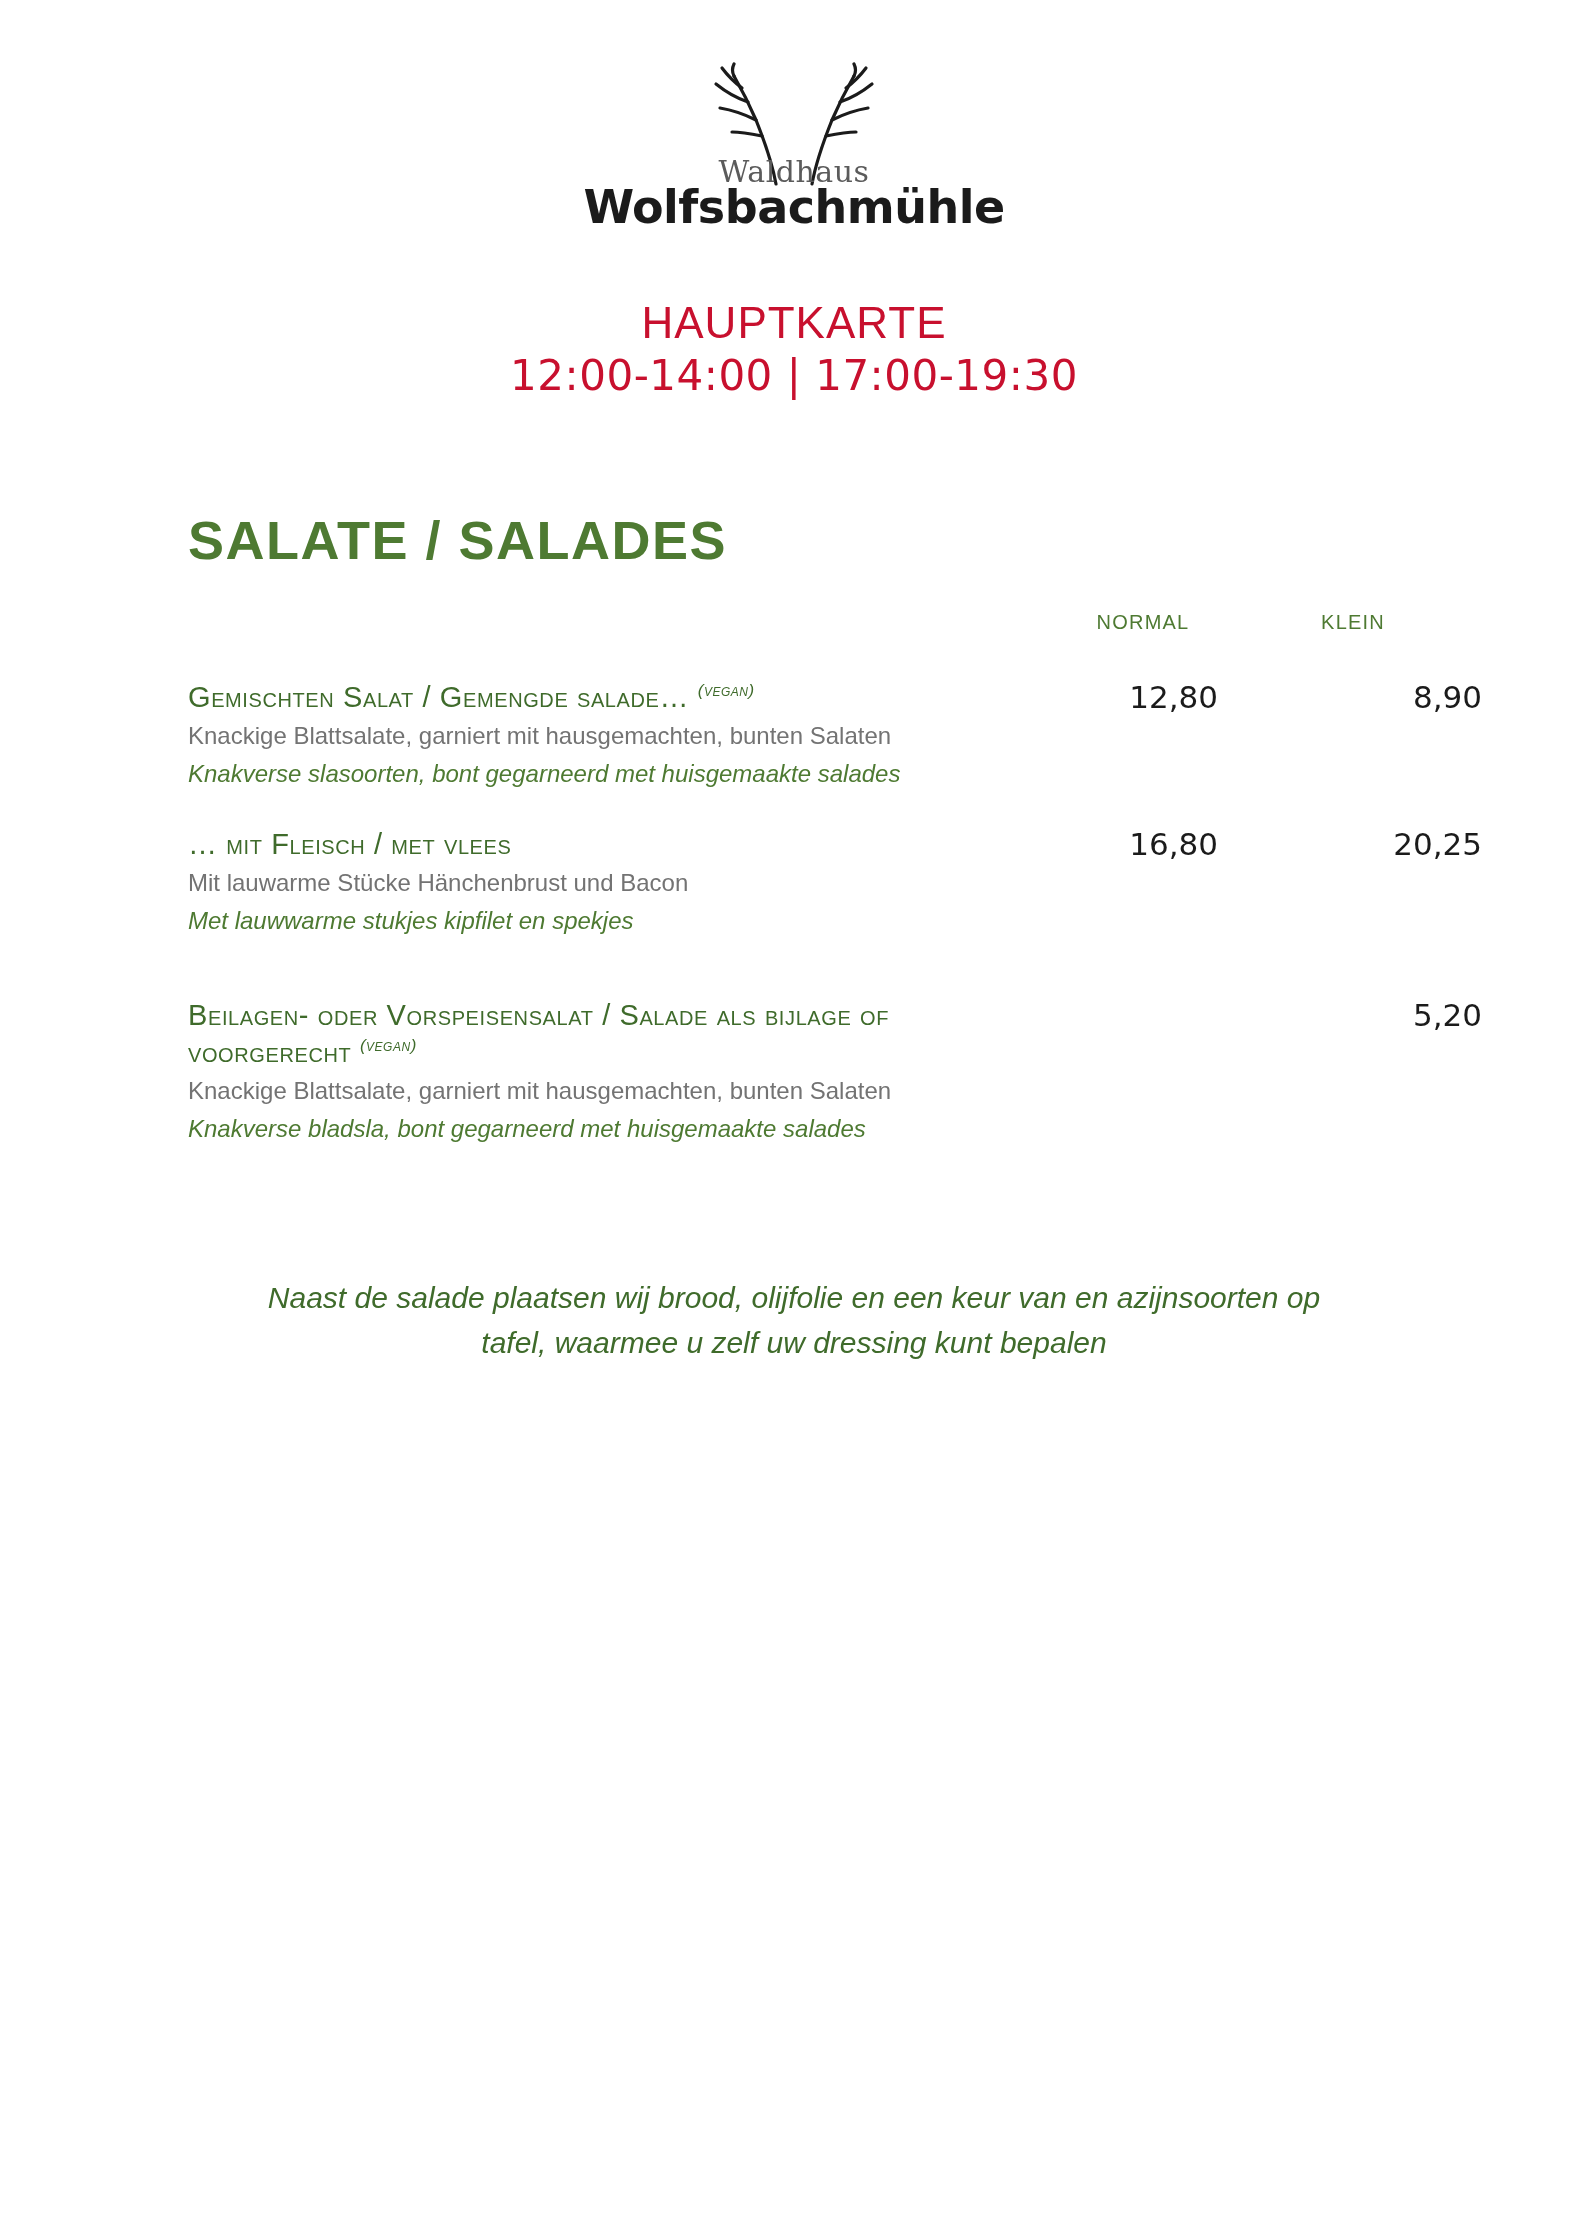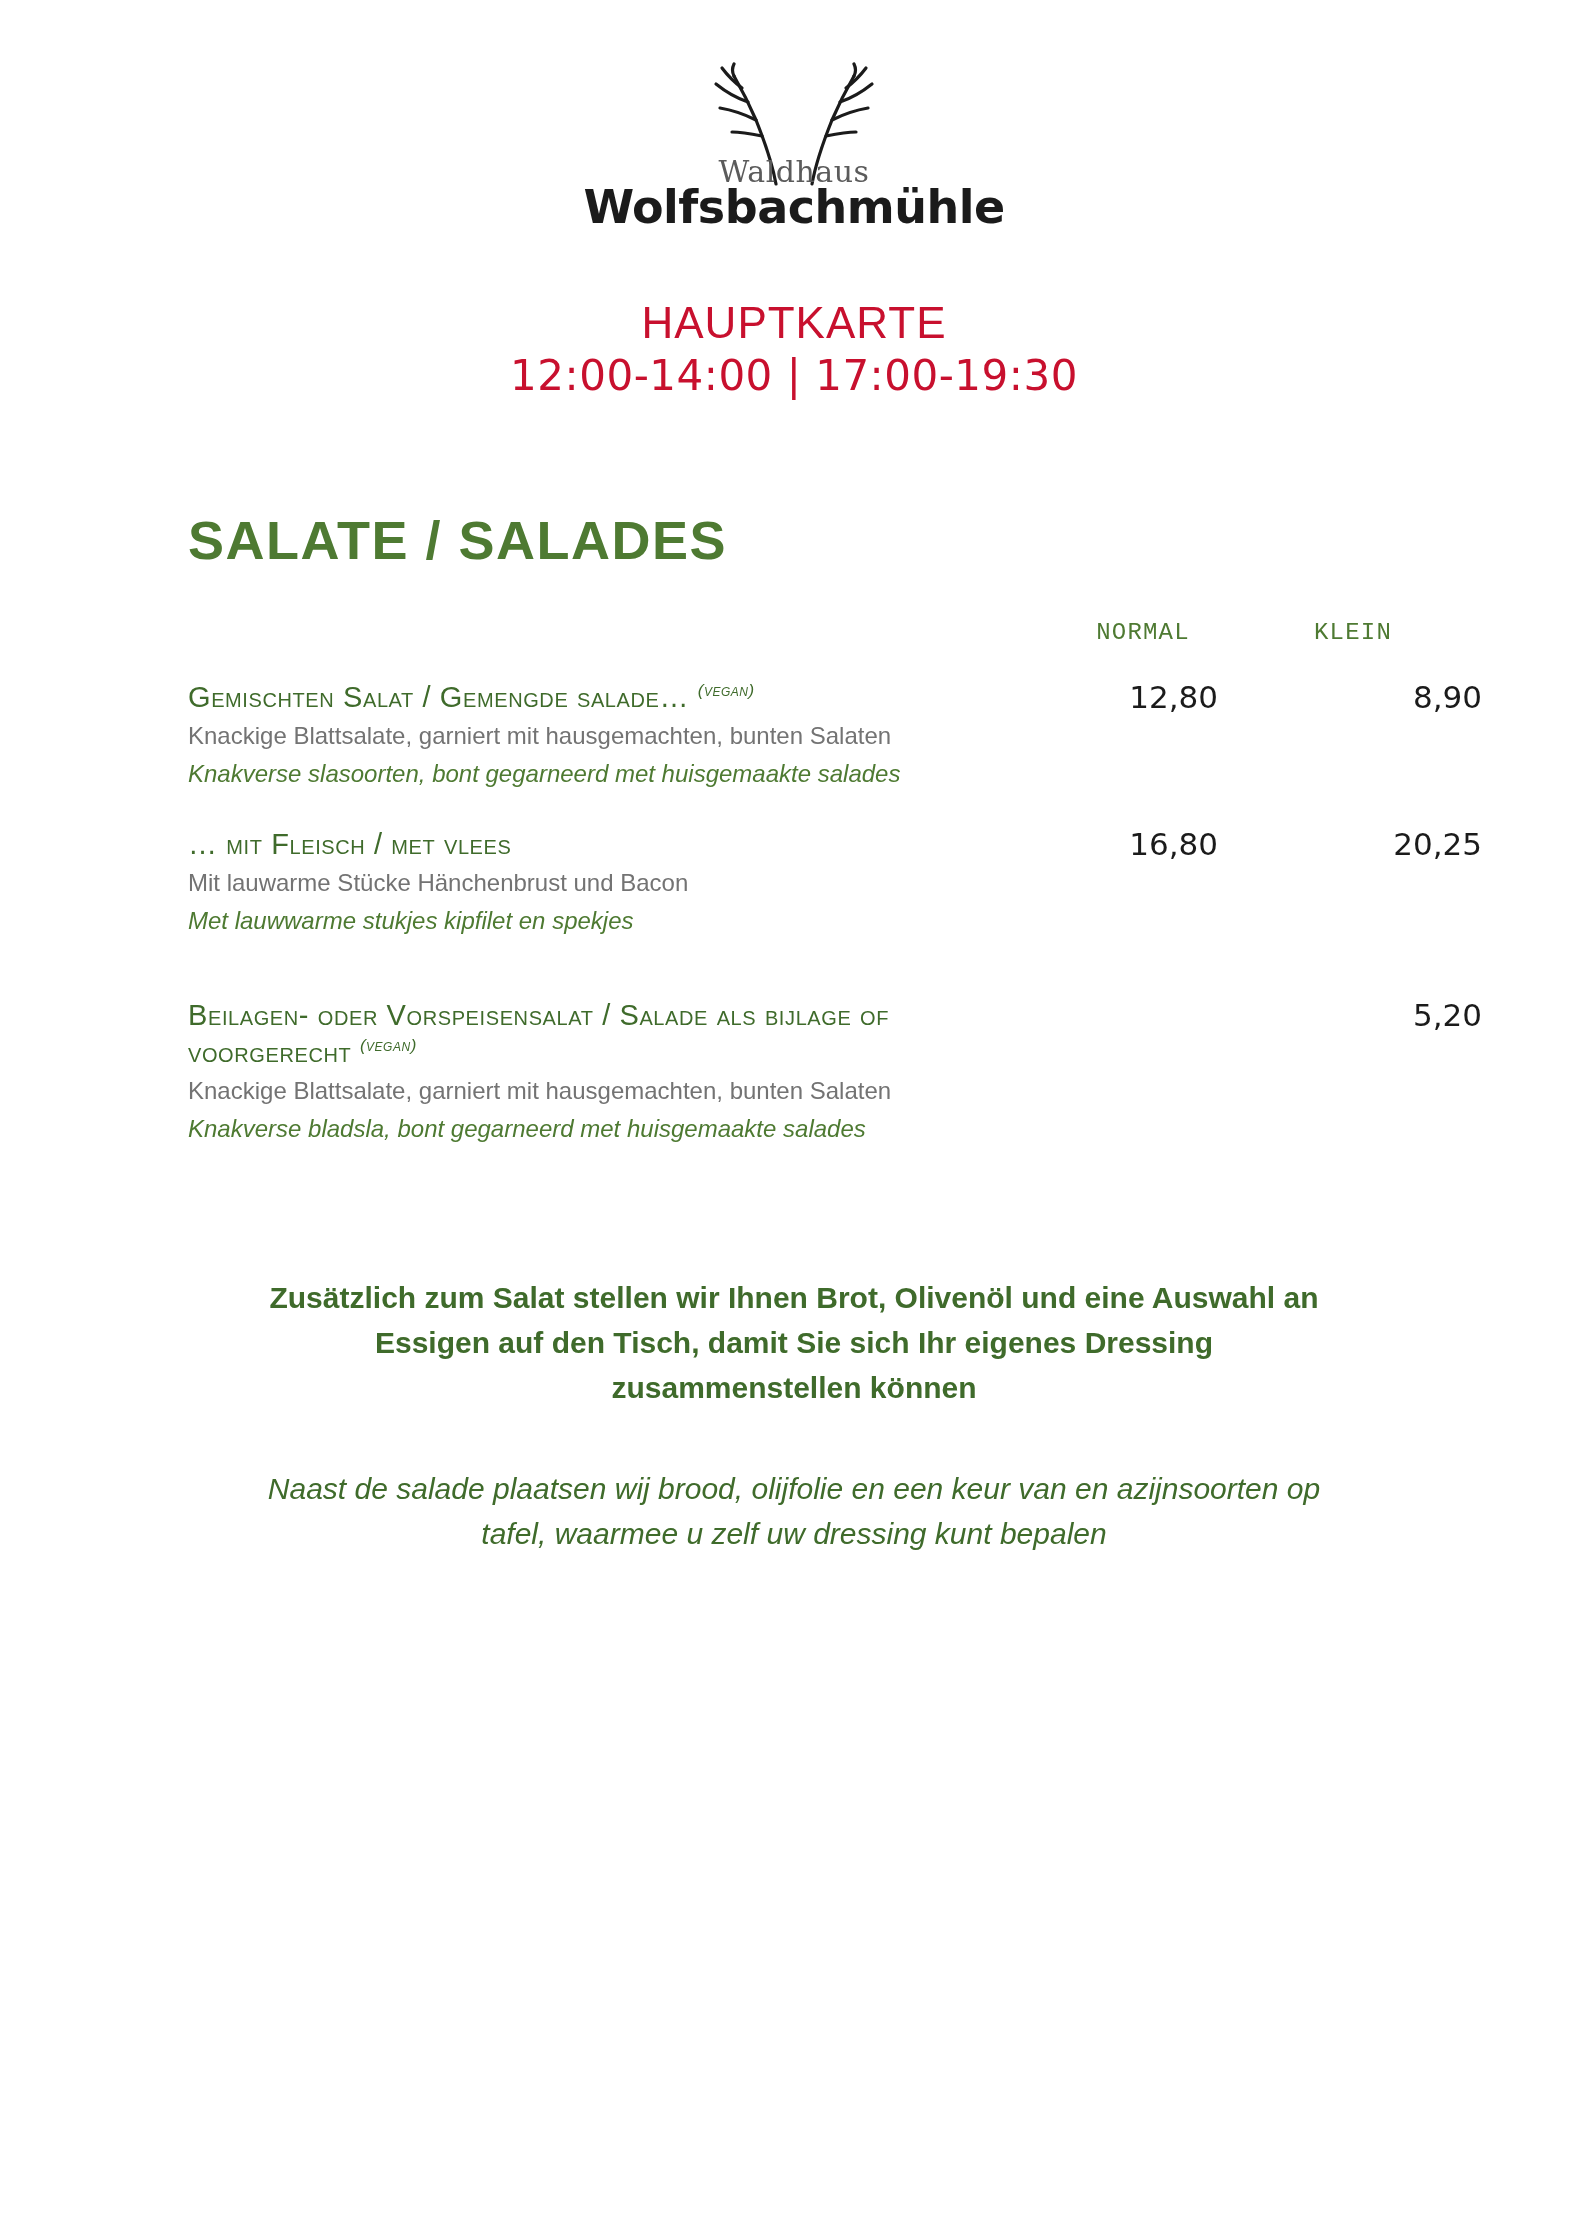--- a/index.html
+++ b/index.html
@@ -84,28 +84,27 @@
 
   
   .col-head {
     position: relative;
     height: 42px;
     margin-top: 32px;
   }
   .col-head .c-normal,
   .col-head .c-klein {
     position: absolute;
-    top: 16px;
+    top: 8px;
     color: #4e7a32;
-    font-size: 24px;
+    font-size: 20px;
     letter-spacing: 1.2px;
     text-transform: uppercase;
     font-variant: small-caps;
     text-align: center;
-    font-family: Liberation Mono, monospace;
   }
   .col-head .c-normal { left: 880px; width: 150px; }
   .col-head .c-klein  { left: 1090px; width: 150px; }
 
   
   .item {
     position: relative;
     margin-top: 34px;
     min-height: 64px;
   }
@@ -241,18 +240,17 @@
         <span>Beilagen- oder Vorspeisensalat / Salade als bijlage of voorgerecht</span>
         <span class="vegan">(vegan)</span>
       </div>
       <div class="desc-de">Knackige Blattsalate, garniert mit hausgemachten, bunten Salaten</div>
       <div class="desc-nl">Knakverse bladsla, bont gegarneerd met huisgemaakte salades</div>
       <div class="price normal"></div>
       <div class="price klein">5,20</div>
     </div>
 
     <div class="note">
-      <div class="note-de">Zusätzlich zum Salat stellen wir Ihnen Brot, Olivenöl und eine Auswahl an Essigen auf den Tisch, damit Sie sich Ihr eigenes Dressing zusammenstellen können</div>
       <div class="note-nl">Naast de salade plaatsen wij brood, olijfolie en een keur van en azijnsoorten op tafel, waarmee u zelf uw dressing kunt bepalen</div>
     </div>
 
   </div>
 </div>
 
 </body></html>

